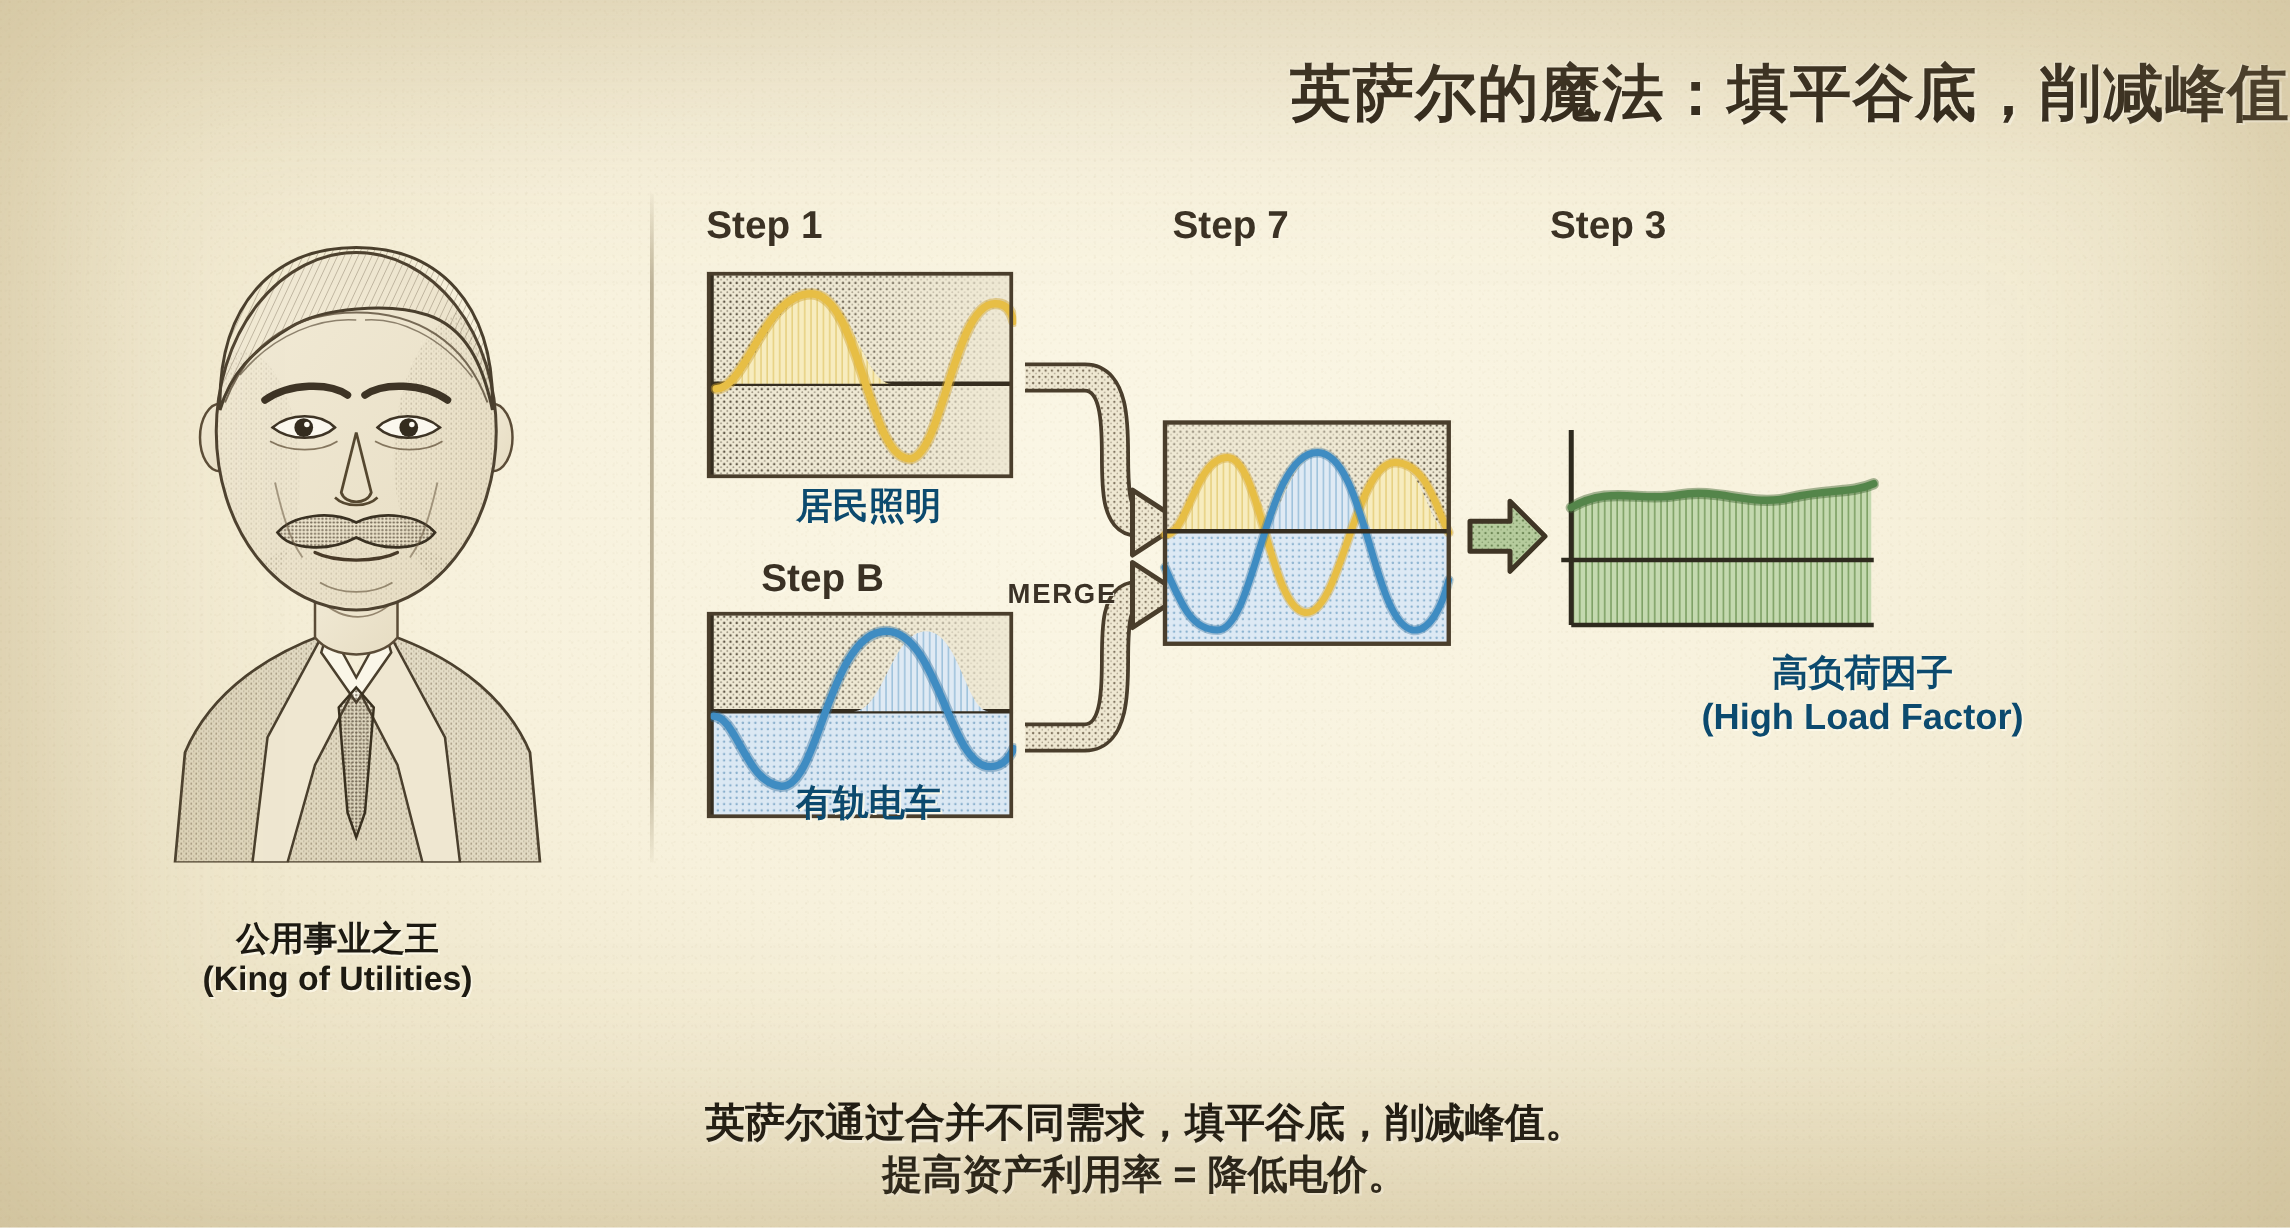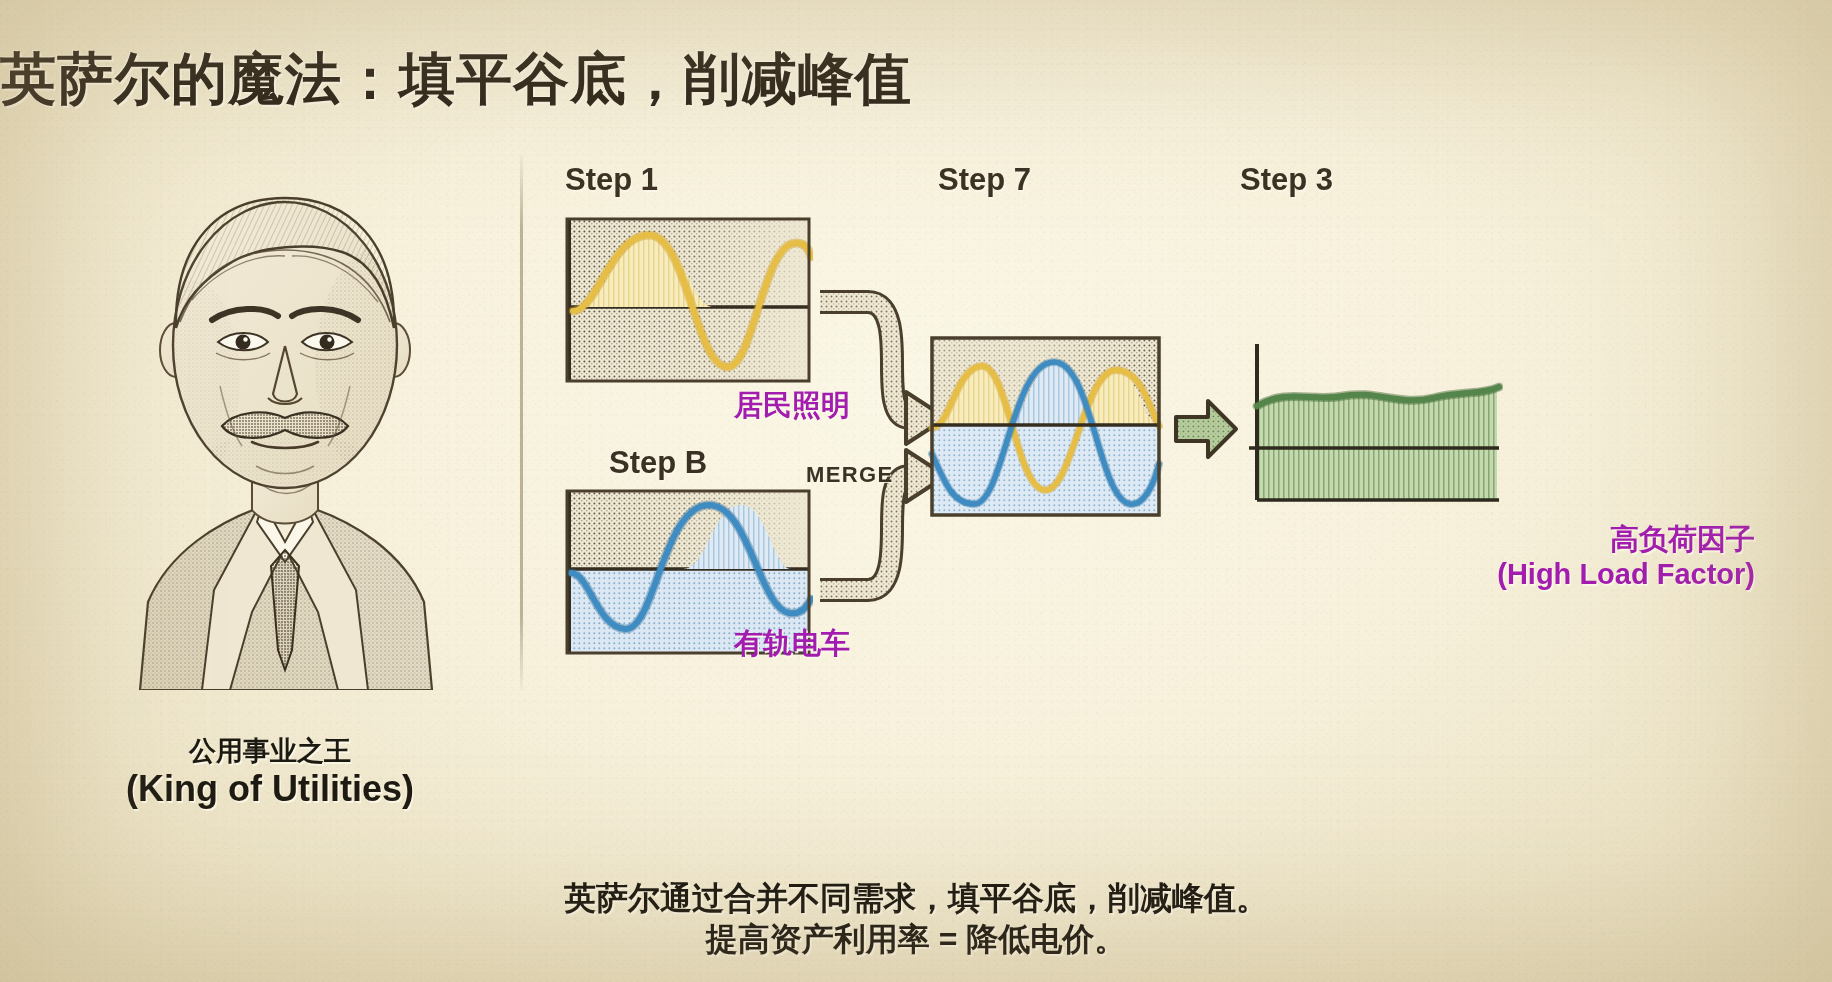--- a/index.html
+++ b/index.html
@@ -20,53 +20,53 @@
       radial-gradient(circle at 82% 14%, rgba(160,140,95,.08) 0 1px, transparent 1px);
     background-size: 7px 7px, 11px 11px, 13px 13px, 9px 9px;
   }
   #vig {
     position:absolute; inset:0; pointer-events:none;
     box-shadow: inset 0 0 170px 40px rgba(175,152,104,.35);
   }
 
   .title {
     position:absolute; top:42px; left:0; width:100%;
-    text-align:left;
-    font-size:56px; font-weight:bold; letter-spacing:1px;
+    text-align:right;
+    font-size:49px; font-weight:bold; letter-spacing:1px;
     color:#2b2318;
     text-shadow: 2px 2px 0 rgba(250,246,230,.85), -1px -1px 0 rgba(255,253,244,.6);
   }
 
   .divider {
     position:absolute; left:520px; top:155px; width:3px; height:535px;
     background:linear-gradient(to bottom, rgba(150,135,100,.05), rgba(140,125,92,.55) 14%, rgba(140,125,92,.55) 86%, rgba(150,135,100,.05));
   }
 
   
   .portrait-wrap { position:absolute; left:80px; top:150px; width:420px; height:540px; }
   .portrait-cap {
     position:absolute; left:70px; top:736px; width:400px; text-align:center;
     font-size:27px; font-weight:bold; color:#1d1a12; line-height:1.18;
     text-shadow: 1.5px 1.5px 0 rgba(252,248,233,.9);
   }
-  .portrait-cap .en { font-size:36px; }
+  .portrait-cap .en { font-size:27px; }
 
   
   .step-h {
     position:absolute; font-size:31px; font-weight:bold; color:#3a3124;
     text-shadow: 1.5px 1.5px 0 rgba(252,248,233,.85);
   }
   #step1h { left:565px; top:162px; }
   #stepBh { left:565px; top:445px;margin-left:44px; }
   #step2h { left:938px; top:162px; }
   #step3h { left:1240px; top:162px; }
 
   .chart-cap {
-    position:absolute; text-align:right;
-    font-size:29px; font-weight:bold; color:#a21caf; line-height:1.2;
+    position:absolute; text-align:center;
+    font-size:29px; font-weight:bold; color:#0c4a6e; line-height:1.2;
     text-shadow: 1.5px 1.5px 0 rgba(252,248,233,.9);
   }
   #cap1 { left:540px; top:388px; width:310px; }
   #capB { left:540px; top:626px; width:310px; }
   #cap3 { left:1225px; top:522px; width:530px; }
 
   .merge-lbl {
     position:absolute; left:806px; top:414px;
     font-size:22px; font-weight:bold; letter-spacing:1.4px; color:#3b3226;
     text-shadow:1px 1px 0 rgba(252,248,233,.85);

